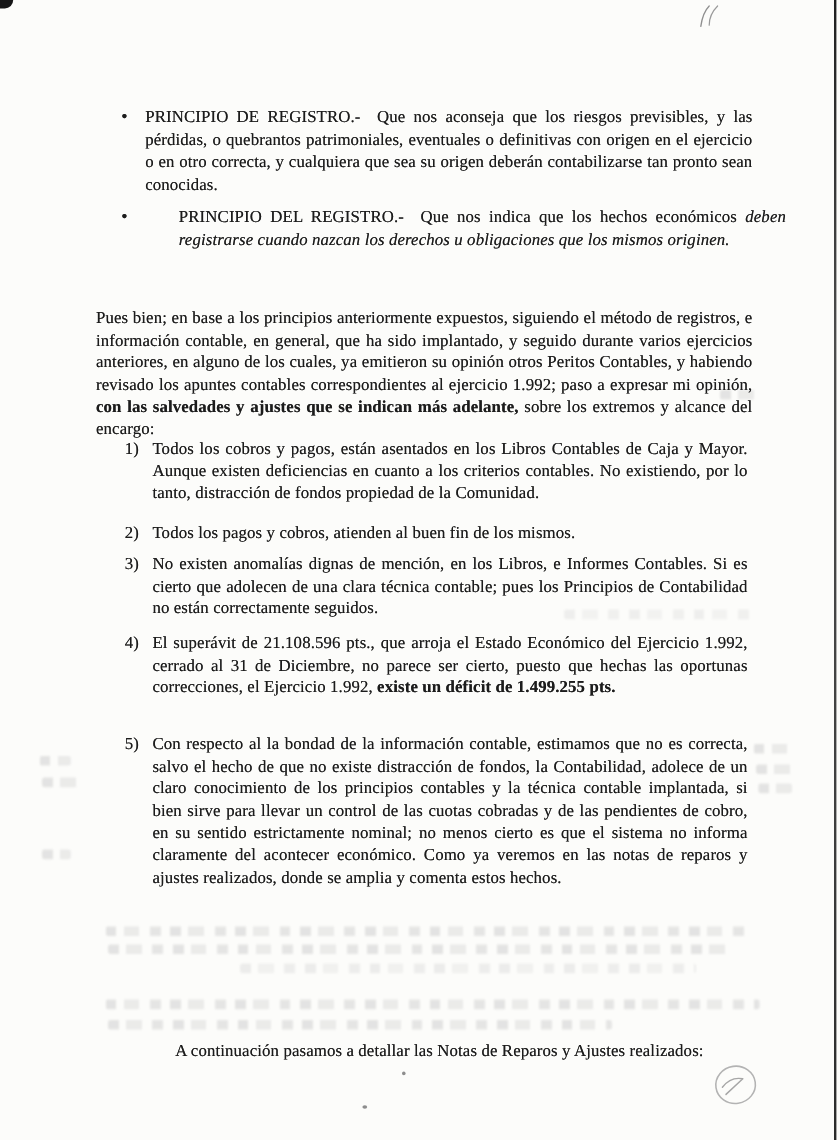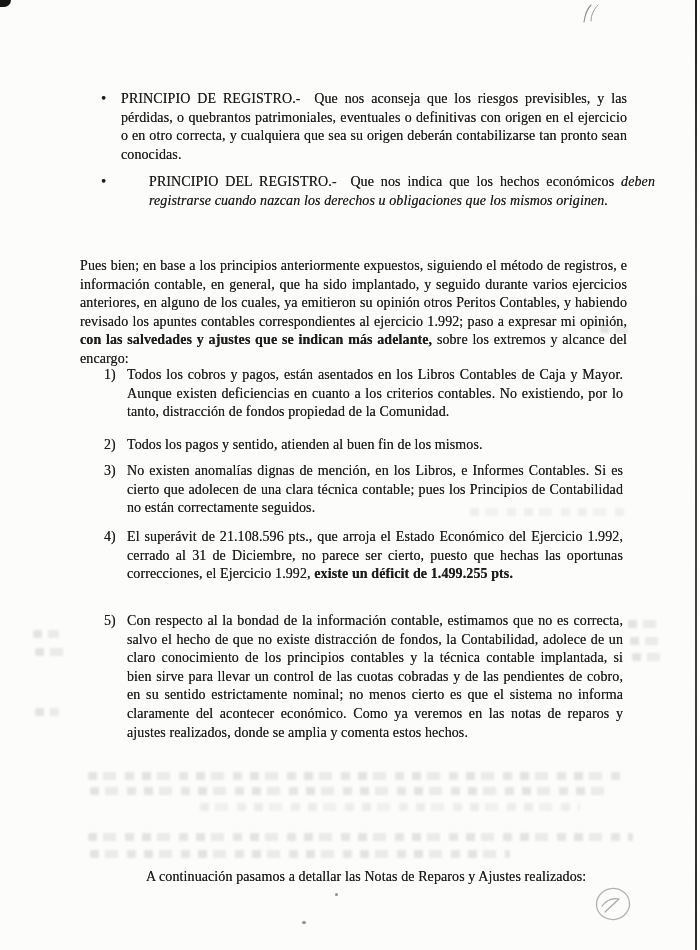--- a/index.html
+++ b/index.html
@@ -86,21 +86,21 @@
     <span>Pues bien; en base a los principios anteriormente expuestos, siguiendo el método de registros, e información contable, en general, que ha sido implantado, y seguido durante varios ejercicios anteriores, en alguno de los cuales, ya emitieron su opinión otros Peritos Contables, y habiendo revisado los apuntes contables correspondientes al ejercicio 1.992; paso a expresar mi opinión, </span><span class="bold">con las salvedades y ajustes que se indican más adelante, </span><span>sobre los extremos y alcance del encargo:</span>
   </div>
 
   <div class="txt num-item" style="left:104px; top:366px; width:519px;">
     <span class="num-label">1)</span>
     <span class="item-body">Todos los cobros y pagos, están asentados en los Libros Contables de Caja y Mayor. Aunque existen deficiencias en cuanto a los criterios contables. No existiendo, por lo tanto, distracción de fondos propiedad de la Comunidad.</span>
   </div>
 
   <div class="txt num-item" style="left:104px; top:436px; width:519px;">
     <span class="num-label">2)</span>
-    <span class="item-body">Todos los pagos y sentido, atienden al buen fin de los mismos.</span>
+    <span class="item-body">Todos los pagos y cobros, atienden al buen fin de los mismos.</span>
   </div>
 
   <div class="txt num-item" style="left:104px; top:462px; width:519px;">
     <span class="num-label">3)</span>
     <span class="item-body">No existen anomalías dignas de mención, en los Libros, e Informes Contables. Si es cierto que adolecen de una clara técnica contable; pues los Principios de Contabilidad no están correctamente seguidos.</span>
   </div>
 
   <div class="txt num-item" style="left:104px; top:528px; width:519px;">
     <span class="num-label">4)</span>
     <span class="item-body"><span>El superávit de 21.108.596 pts., que arroja el Estado Económico del Ejercicio 1.992, cerrado al 31 de Diciembre, no parece ser cierto, puesto que hechas las oportunas correcciones, el Ejercicio 1.992, </span><span class="bold">existe un déficit de 1.499.255 pts.</span></span>

